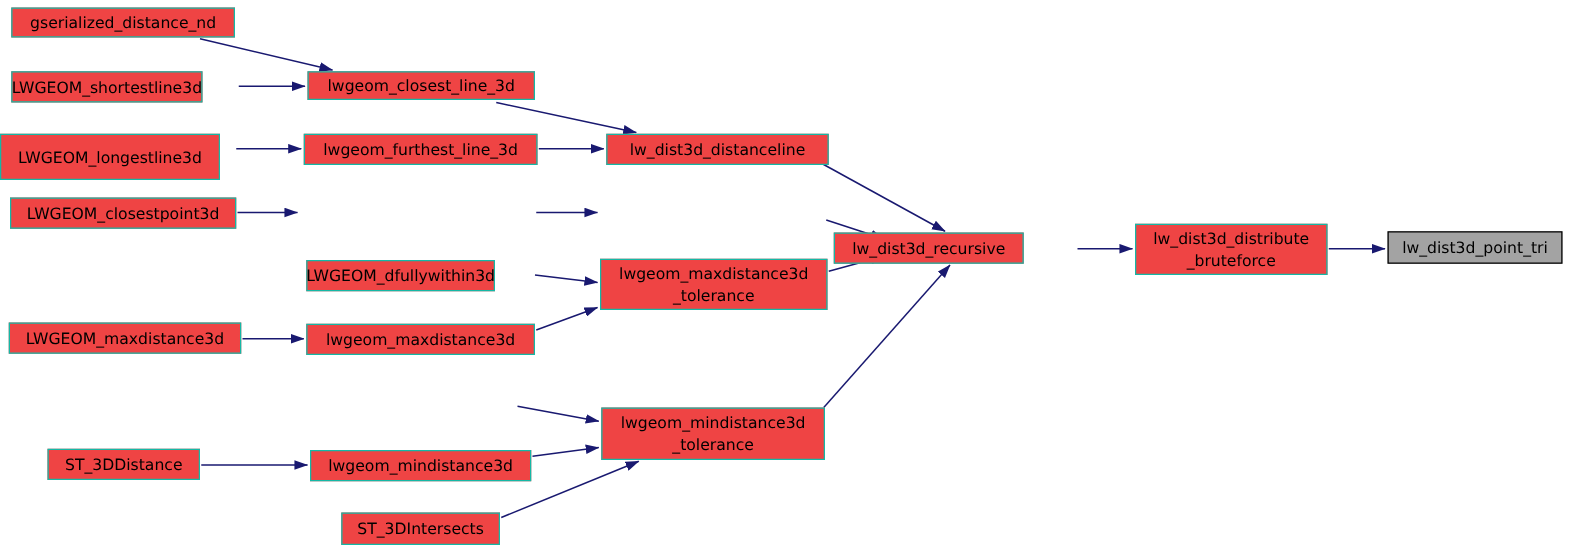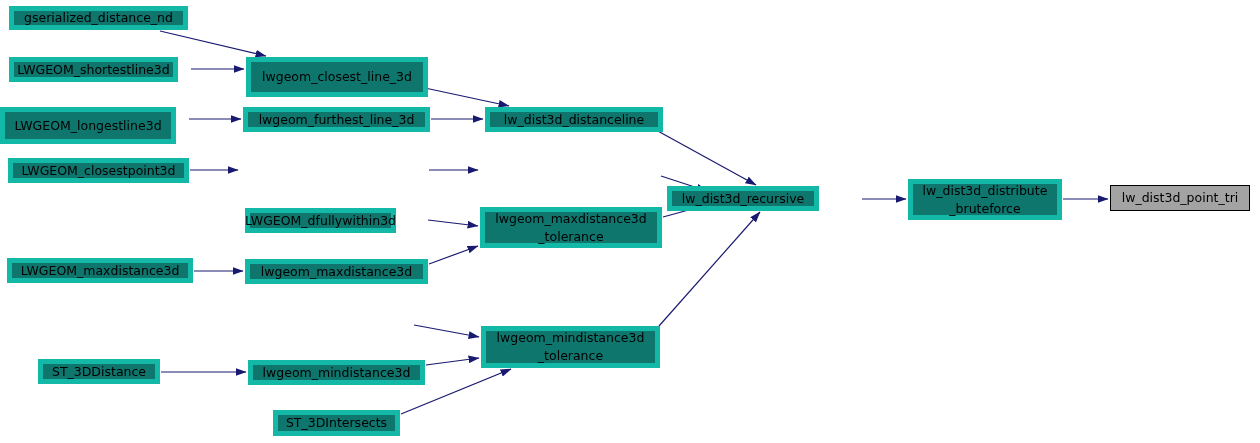--- a/index.html
+++ b/index.html
@@ -11,22 +11,22 @@
     overflow:hidden;
   }
   .edges {
     position:absolute; left:0; top:0; width:1260px; height:443px;
     pointer-events:none;
   }
   .edges line { stroke:#191970; stroke-width:1.2; }
   .node {
     position:absolute;
     box-sizing:border-box;
-    background:#0f766e;
-    border:5px solid #14b8a6;
+    background:#ef4444;
+    border:1px solid #14b8a6;
     display:flex; align-items:center; justify-content:center;
     cursor:pointer;
   }
   .node .lbl {
     font-size:12.5px;
     line-height:18px;
     color:#000000;
     text-align:center;
     white-space:pre-line;
     padding:0 2px;
@@ -65,24 +65,24 @@
     <line x1="426" y1="365" x2="479" y2="358" marker-end="url(#arrow)"></line>
     <line x1="401" y1="414" x2="511" y2="369" marker-end="url(#arrow)"></line>
     <line x1="659" y1="326" x2="760" y2="212" marker-end="url(#arrow)"></line>
     <line x1="862" y1="199" x2="906" y2="199" marker-end="url(#arrow)"></line>
     <line x1="1063" y1="199" x2="1108" y2="199" marker-end="url(#arrow)"></line>
   </svg>
 
   <div class="node" style="left:9px;top:6px;width:179px;height:24px">
       <span class="lbl">gserialized_distance_nd</span>
     </div>
-  <div class="node" style="left:9px;top:57px;width:169px;height:25px">
+  <div class="node" style="left:9px;top:57px;width:153px;height:25px">
       <span class="lbl">LWGEOM_shortestline3d</span>
     </div>
-  <div class="node" style="left:246px;top:57px;width:182px;height:40px">
+  <div class="node" style="left:246px;top:57px;width:182px;height:23px">
       <span class="lbl">lwgeom_closest_line_3d</span>
     </div>
   <div class="node" style="left:0;top:107px;width:176px;height:37px">
       <span class="lbl">LWGEOM_longestline3d</span>
     </div>
   <div class="node" style="left:243px;top:107px;width:187px;height:25px">
       <span class="lbl">lwgeom_furthest_line_3d</span>
     </div>
   <div class="node" style="left:485px;top:107px;width:178px;height:25px">
       <span class="lbl">lw_dist3d_distanceline</span>

